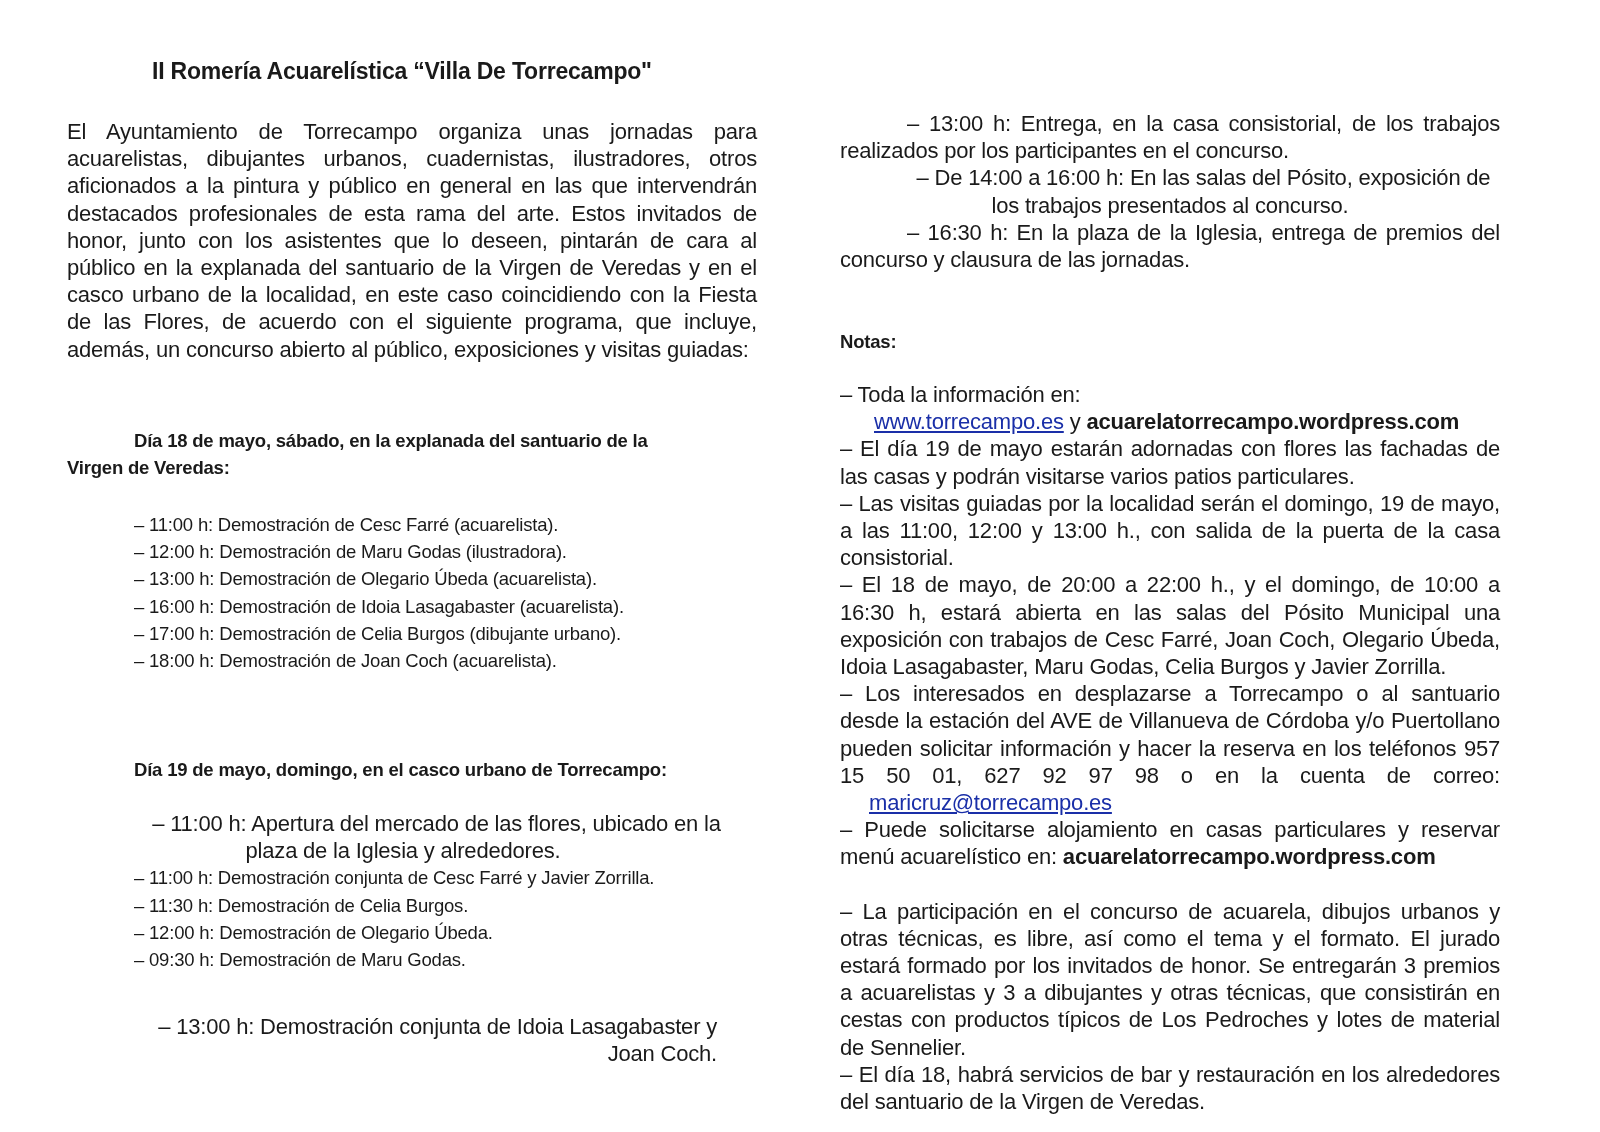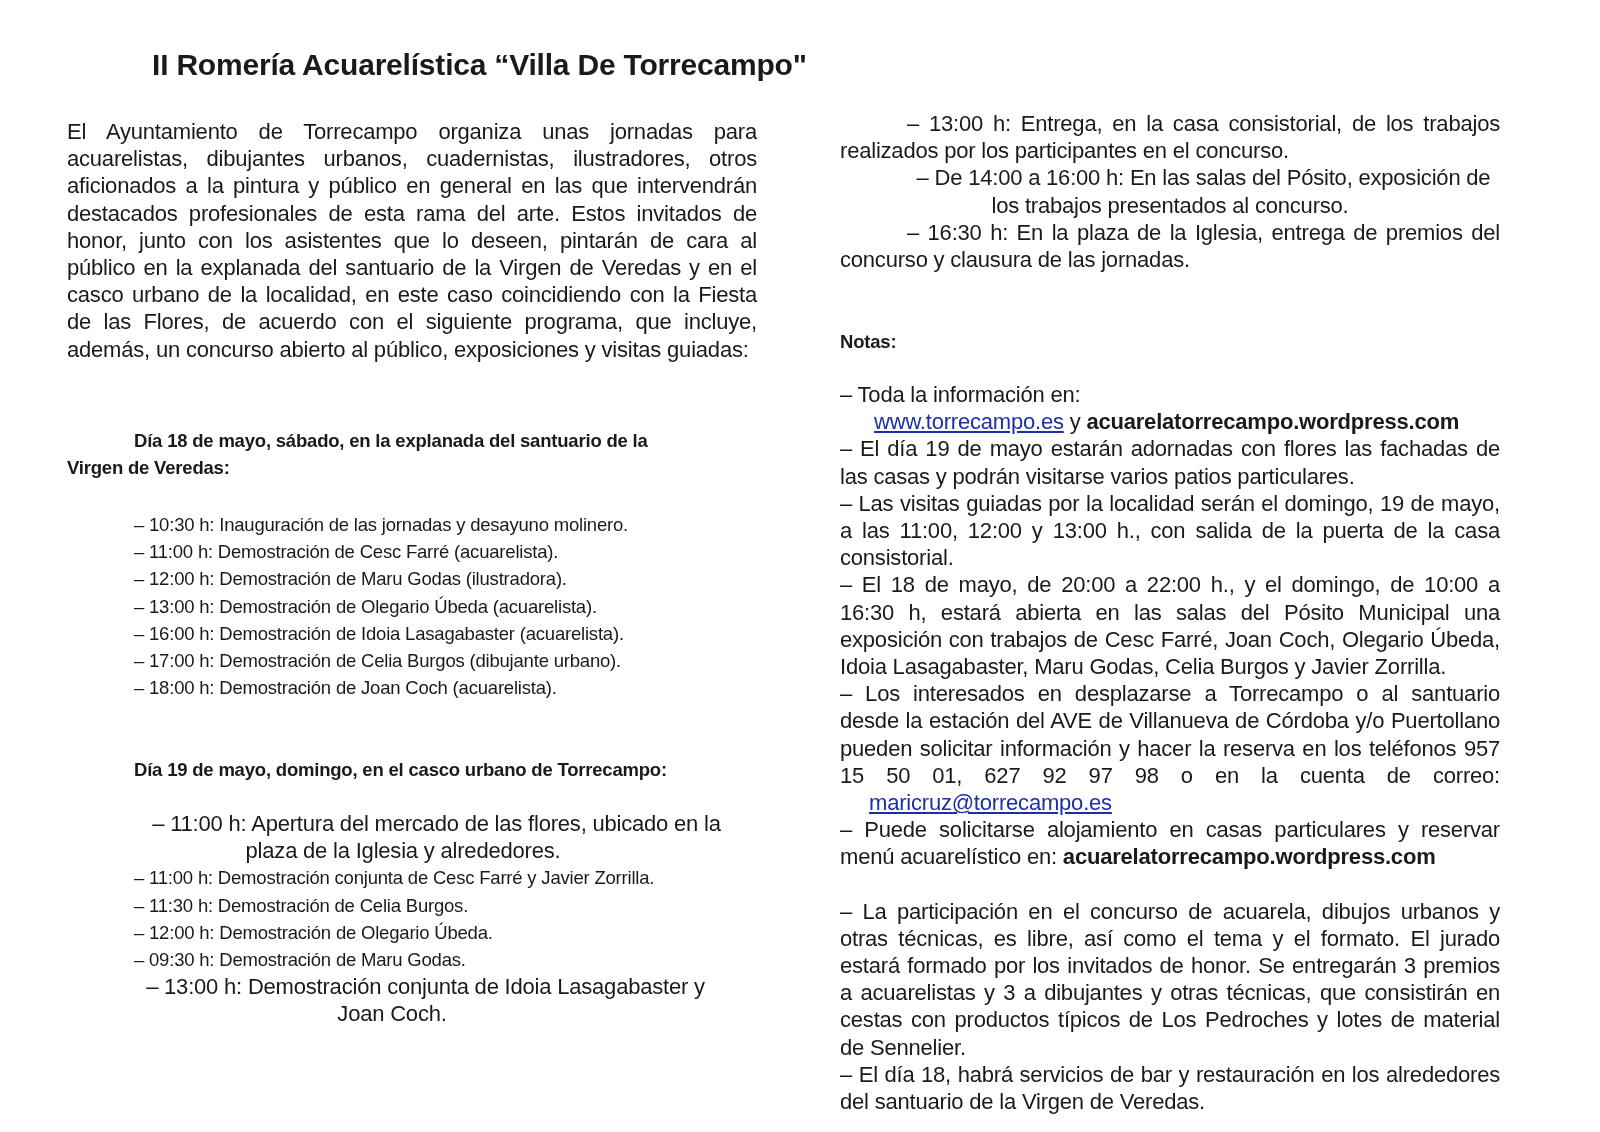--- a/index.html
+++ b/index.html
@@ -1,21 +1,21 @@
 <!DOCTYPE html>
 <html><head>
 <meta charset="utf-8">
 <style>
   html, body { margin: 0; padding: 0; }
   body {
     width: 1600px; height: 1132px; background: #ffffff; position: relative; overflow: hidden;
     font-family: "Liberation Sans", "DejaVu Sans", sans-serif; color: #1a1a1a;
   }
   .title {
-    position: absolute; top: 48px; left: 152px; font-size: 30px; font-weight: bold; white-space: nowrap; letter-spacing: -0.2px;
+    position: absolute; top: 58px; left: 152px; font-size: 23px; font-weight: bold; white-space: nowrap; letter-spacing: -0.2px;
   }
   .p { font-size: 22px; line-height: 27.2px; text-align: justify; margin: 0; letter-spacing: -0.2px; }
   .abs { position: absolute; }
   .intro { top: 118px; }
   .h { font-weight: bold; font-size: 18.5px; line-height: 27.2px; margin: 0; letter-spacing: -0.2px; }
   .ind { text-indent: 67px; }
   .li { padding-left: 67px; font-size: 18.5px; line-height: 27.2px; margin: 0; white-space: nowrap; letter-spacing: -0.2px; }
   .link { color: #1a2fa8; text-decoration: underline; margin-left: 29px; }
   .b { font-weight: bold; }
   .notas-list .p { margin: 0; }
@@ -23,38 +23,37 @@
 </head>
 <body>
 
 <div class="title">II  Romería Acuarelística “Villa De Torrecampo"</div>
 
 <p class="p abs intro" style="left:67px;width:690px;">El Ayuntamiento de Torrecampo organiza unas jornadas para acuarelistas, dibujantes urbanos, cuadernistas, ilustradores, otros aficionados a la pintura y público en general en las que intervendrán destacados profesionales de esta rama del arte. Estos invitados de honor, junto con los asistentes que lo deseen, pintarán de cara al público en la explanada del santuario de la Virgen de Veredas y en el casco urbano de la localidad, en este caso coincidiendo con la Fiesta de las Flores, de acuerdo con el siguiente programa, que incluye, además, un concurso abierto al público, exposiciones y visitas guiadas:</p>
 
 <p class="h abs ind" style="left:67px;top:427px;width:640px;">Día 18 de mayo, sábado, en la explanada del santuario de la Virgen de Veredas:</p>
 
 <div class="abs" style="left:67px;top:511px;">
-  <p class="li">– 10:30 h: Inauguración de las jornadas y desayuno molinero.</p>
   <p class="li">– 11:00 h: Demostración de Cesc Farré (acuarelista).</p>
   <p class="li">– 12:00 h: Demostración de Maru Godas  (ilustradora).</p>
   <p class="li">– 13:00 h: Demostración de Olegario Úbeda (acuarelista).</p>
   <p class="li">– 16:00 h: Demostración de Idoia Lasagabaster (acuarelista).</p>
   <p class="li">– 17:00 h: Demostración de Celia Burgos (dibujante urbano).</p>
   <p class="li">– 18:00 h: Demostración de Joan Coch (acuarelista).</p>
 </div>
 
 <p class="h abs ind" style="left:67px;top:756px;width:690px;">Día 19 de mayo, domingo, en el casco urbano de Torrecampo:</p>
 
 <div class="abs" style="left:67px;top:810px;width:672px;">
   <p class="p ind" style="text-align:center;">– 11:00 h: Apertura del mercado de las flores, ubicado en la plaza de la Iglesia y alrededores.</p>
   <p class="li">– 11:00 h: Demostración conjunta de Cesc Farré y Javier Zorrilla.</p>
   <p class="li">– 11:30 h: Demostración de Celia Burgos.</p>
   <p class="li">– 12:00 h: Demostración de Olegario Úbeda.</p>
   <p class="li">– 09:30 h: Demostración de Maru Godas.</p>
-  <p class="p ind" style="text-align:center;width:650px;">– 13:00 h: Demostración conjunta  de Idoia Lasagabaster y Joan Coch.</p>
+  <p class="p ind" style="text-align:right;width:650px;margin-top:40px;">– 13:00 h: Demostración conjunta  de Idoia Lasagabaster y Joan Coch.</p>
 </div>
 
 <div class="abs" style="left:840px;top:110px;width:660px;">
   <p class="p ind">– 13:00 h: Entrega, en la casa consistorial, de los trabajos realizados por los participantes en el concurso.</p>
   <p class="p ind" style="text-align:center;">– De 14:00 a 16:00 h: En las salas del Pósito, exposición de los trabajos presentados al concurso.</p>
   <p class="p ind">– 16:30 h: En la plaza de la Iglesia, entrega de premios del concurso y clausura de las jornadas.</p>
 </div>
 
 <p class="h abs" style="left:840px;top:328px;">Notas:</p>
 

